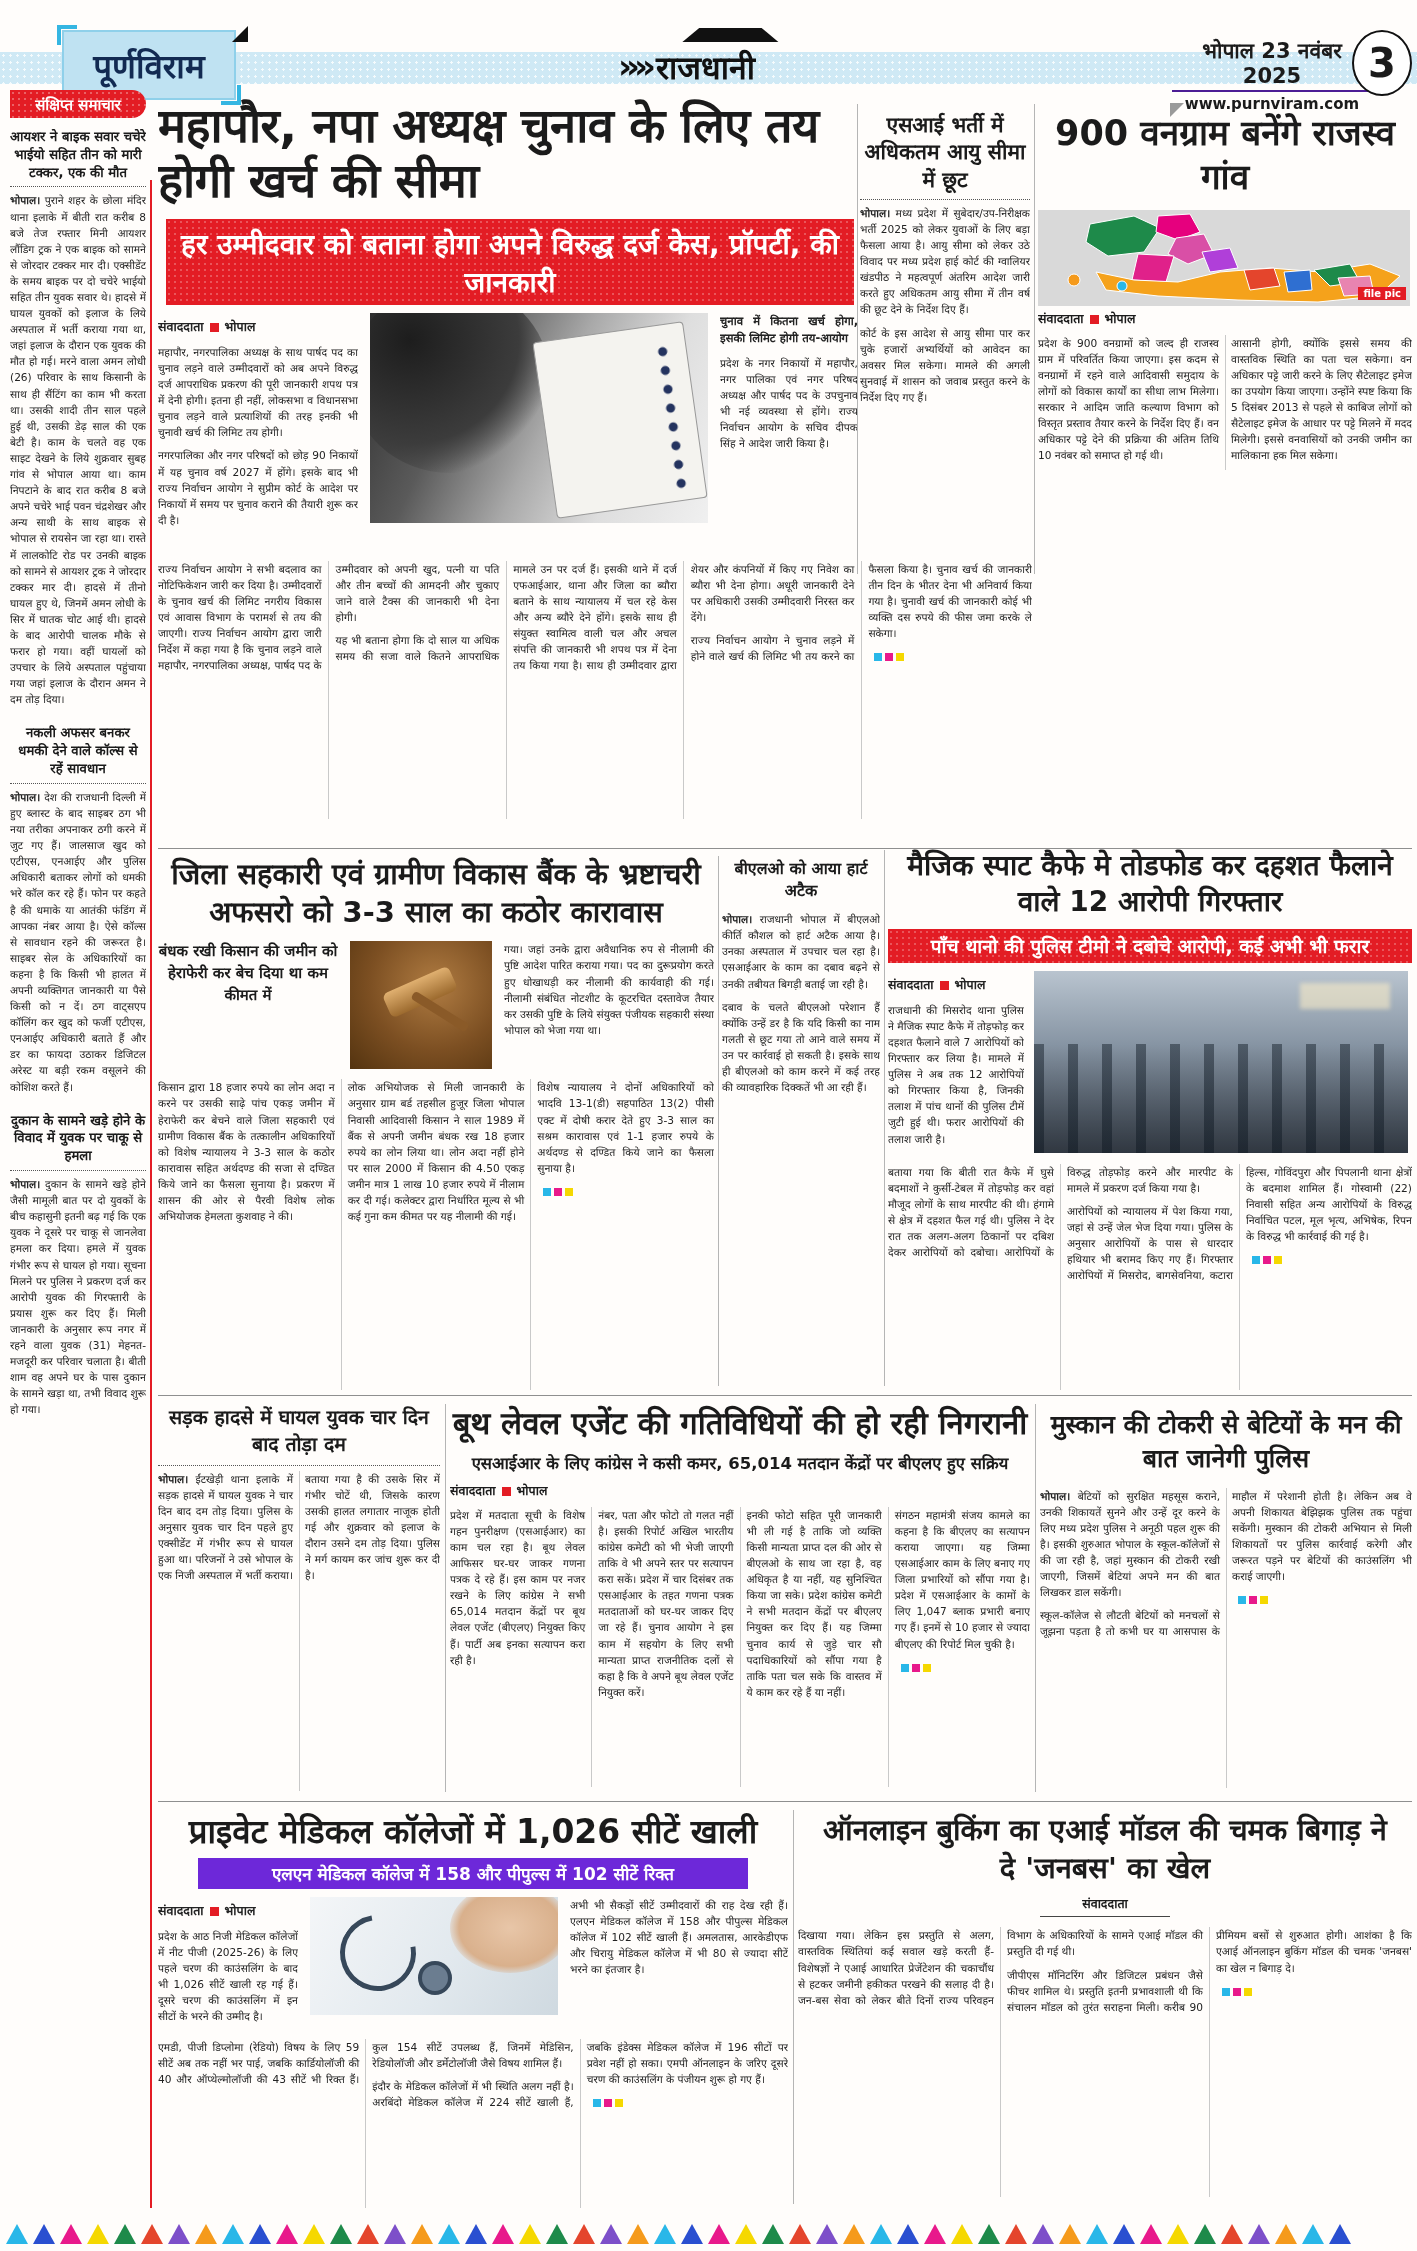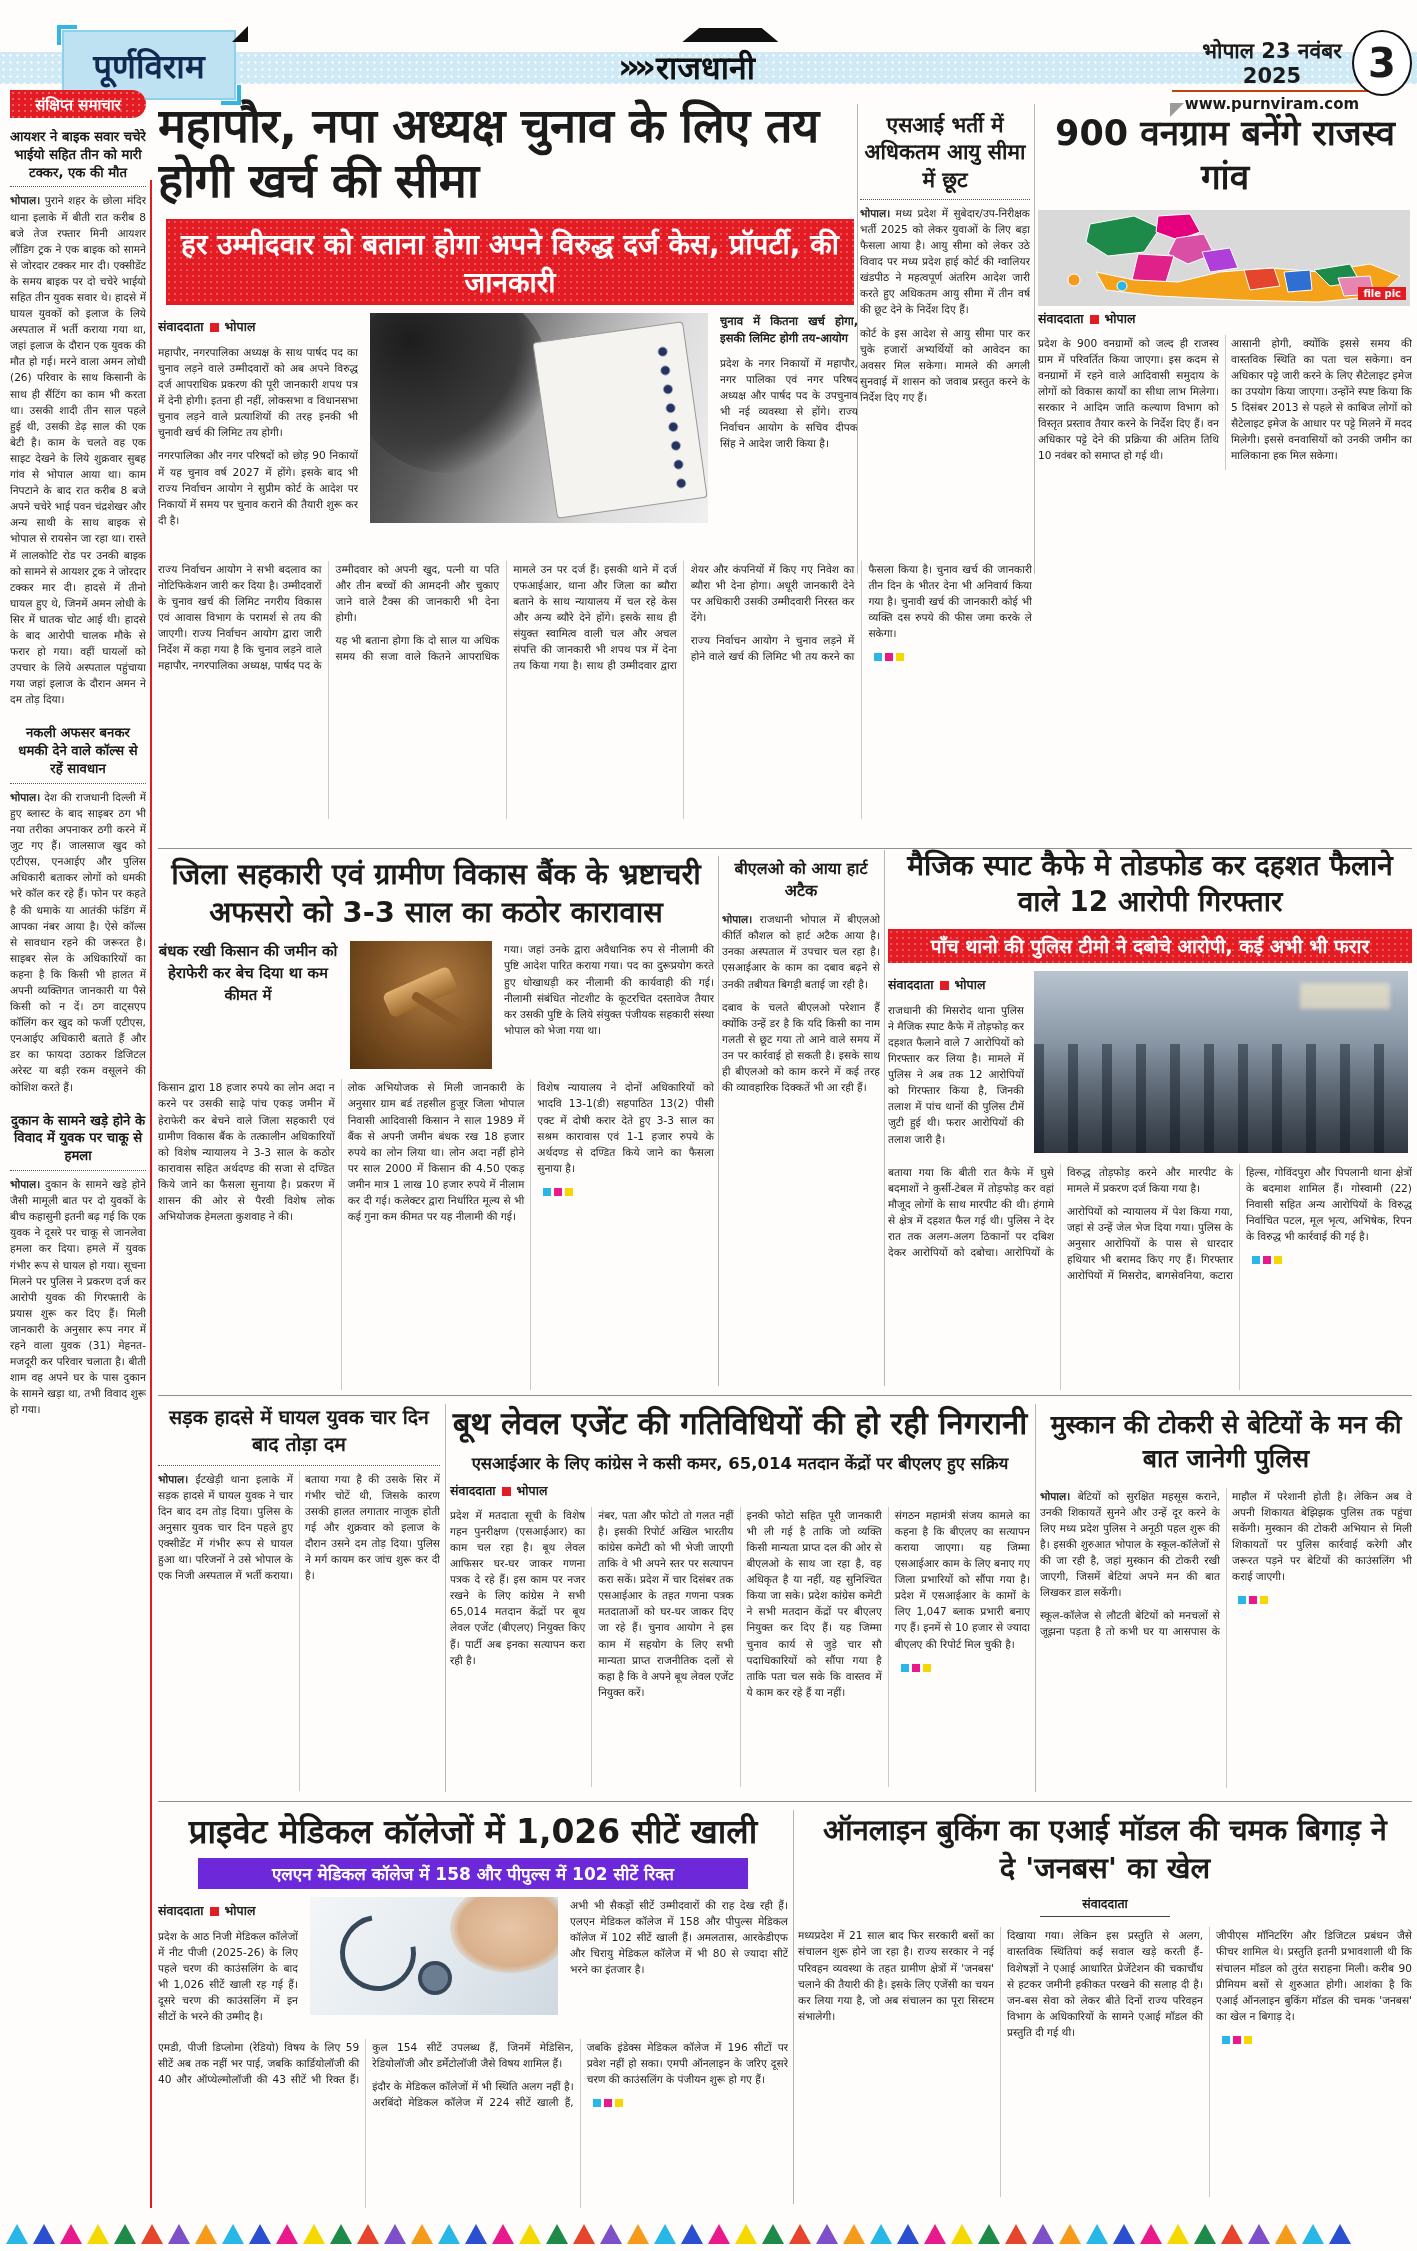--- a/index.html
+++ b/index.html
@@ -14,21 +14,21 @@
   .logo-box::before,.logo-box::after{content:"";position:absolute;width:16px;height:16px;border:4px solid #35b6e2;}
   .logo-box::before{left:-7px;top:-7px;border-right:none;border-bottom:none;}
   .logo-box::after{right:-7px;bottom:-7px;border-left:none;border-top:none;}
   .logo-flag{position:absolute;left:232px;top:26px;width:0;height:0;border-left:16px solid transparent;border-bottom:16px solid #111;}
   .section-flag{position:absolute;left:618px;top:40px;height:52px;display:flex;align-items:center;gap:6px;}
   .section-flag .trap{position:absolute;left:50px;top:-12px;width:120px;height:14px;background:#111;
       clip-path:polygon(12% 100%,26% 0,78% 0,92% 100%);}
   .section-flag .chev{font-size:34px;font-weight:bold;color:#111;letter-spacing:-6px;line-height:1;}
   .section-flag .sec-txt{font-size:32px;font-weight:bold;color:#111;}
   .date-block{position:absolute;left:1172px;top:36px;width:200px;text-align:center;}
-  .date-block .d1{font-size:21px;font-weight:bold;border-bottom:2px solid #c2410c;padding-bottom:2px;}
+  .date-block .d1{font-size:21px;font-weight:bold;border-bottom:2px solid #4c1d95;padding-bottom:2px;}
   .date-block .d2{font-size:15px;font-weight:bold;margin-top:3px;}
   .date-block .tri{position:absolute;left:-2px;bottom:-4px;width:0;height:0;border-top:14px solid #9a9a9a;border-right:14px solid transparent;}
   .page-num{position:absolute;left:1352px;top:30px;width:56px;height:62px;border:2px solid #111;border-radius:50%;
       background:#fff;display:flex;align-items:center;justify-content:center;font-size:40px;font-weight:bold;}
   
   p{margin:0 0 7px 0;}
   .bodytext{font-size:10.6px;line-height:1.52;text-align:justify;color:#232323;overflow:hidden;}
   .bodytext .dl{font-weight:bold;}
   .c2{column-count:2;column-gap:12px;column-rule:1px solid #c9c9c9;}
   .c3{column-count:3;column-gap:13px;column-rule:1px solid #c9c9c9;}
@@ -376,21 +376,20 @@
           <i class="q2"></i>
           <i class="q3"></i>
         </span>
     </div>
   </section>
 
   <section class="janbus">
     <h2>ऑनलाइन बुकिंग का एआई मॉडल की चमक बिगाड़ ने दे 'जनबस' का खेल</h2>
     <span class="byline">संवाददाता</span>
     <div class="bodytext c3" style="height:270px;">
-      <p>मध्यप्रदेश में 21 साल बाद फिर सरकारी बसों का संचालन शुरू होने जा रहा है। राज्य सरकार ने नई परिवहन व्यवस्था के तहत ग्रामीण क्षेत्रों में 'जनबस' चलाने की तैयारी की है। इसके लिए एजेंसी का चयन कर लिया गया है, जो अब संचालन का पूरा सिस्टम संभालेगी।</p>
       <p>दिखाया गया। लेकिन इस प्रस्तुति से अलग, वास्तविक स्थितियां कई सवाल खड़े करती हैं- विशेषज्ञों ने एआई आधारित प्रेजेंटेशन की चकाचौंध से हटकर जमीनी हकीकत परखने की सलाह दी है। जन-बस सेवा को लेकर बीते दिनों राज्य परिवहन विभाग के अधिकारियों के सामने एआई मॉडल की प्रस्तुति दी गई थी।</p>
       <p>जीपीएस मॉनिटरिंग और डिजिटल प्रबंधन जैसे फीचर शामिल थे। प्रस्तुति इतनी प्रभावशाली थी कि संचालन मॉडल को तुरंत सराहना मिली। करीब 90 प्रीमियम बसों से शुरुआत होगी। आशंका है कि एआई ऑनलाइन बुकिंग मॉडल की चमक 'जनबस' का खेल न बिगाड़ दे।</p>
       <span class="endmark">
           <i class="q1"></i>
           <i class="q2"></i>
           <i class="q3"></i>
         </span>
     </div>
   </section>
 

